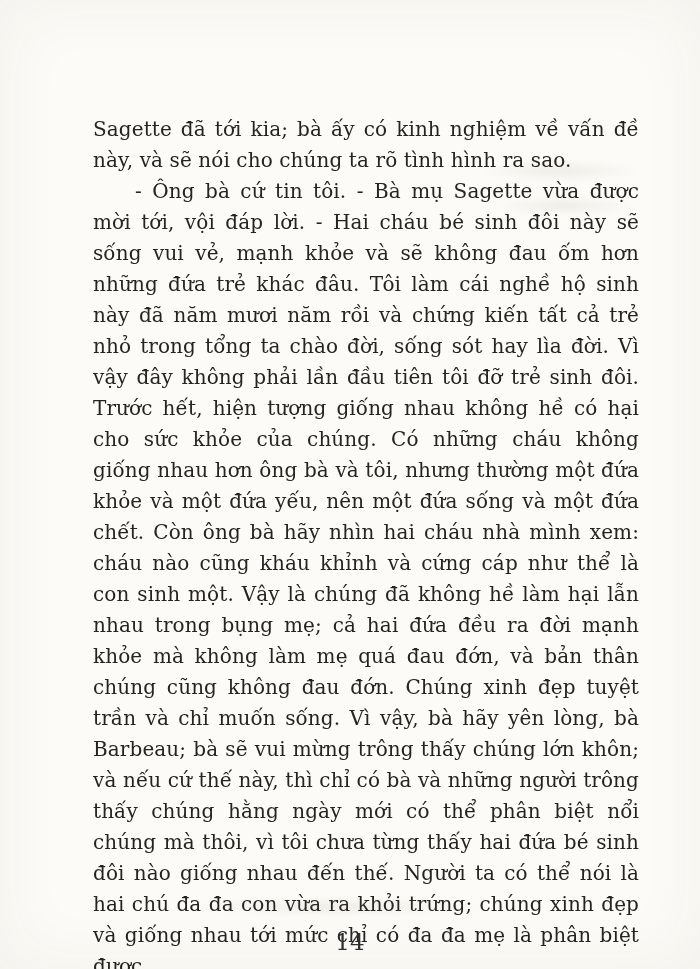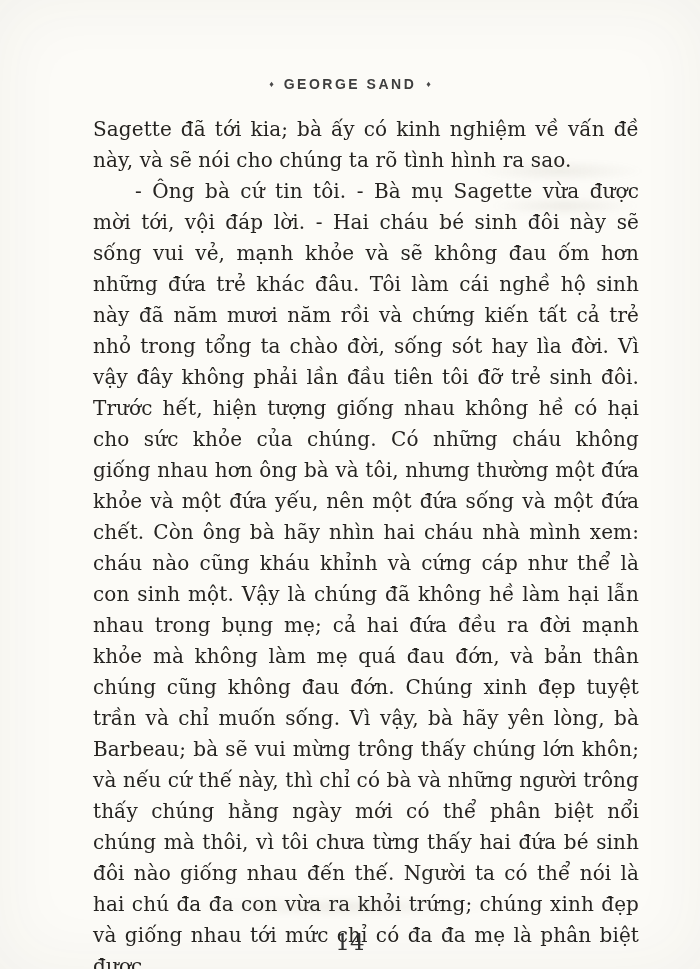--- a/index.html
+++ b/index.html
@@ -75,23 +75,20 @@
     font-size: 23px;
     color: #2f2f2f;
     font-family: "DejaVu Serif", "Liberation Serif", serif;
   }
 </style>
 </head>
 <body>
 
 <div class="page">
 
-  <div class="running-header">
-    <span class="bullet">♦</span><span>GEORGE SAND</span><span class="bullet">♦</span>
-  </div>
 
   <div class="body-text">
     <p>Sagette đã tới kia; bà ấy có kinh nghiệm về vấn đề này, và sẽ nói cho chúng ta rõ tình hình ra sao.</p>
     <p class="indent">- Ông bà cứ tin tôi. - Bà mụ Sagette vừa được mời tới, vội đáp lời. - Hai cháu bé sinh đôi này sẽ sống vui vẻ, mạnh khỏe và sẽ không đau ốm hơn những đứa trẻ khác đâu. Tôi làm cái nghề hộ sinh này đã năm mươi năm rồi và chứng kiến tất cả trẻ nhỏ trong tổng ta chào đời, sống sót hay lìa đời. Vì vậy đây không phải lần đầu tiên tôi đỡ trẻ sinh đôi. Trước hết, hiện tượng giống nhau không hề có hại cho sức khỏe của chúng. Có những cháu không giống nhau hơn ông bà và tôi, nhưng thường một đứa khỏe và một đứa yếu, nên một đứa sống và một đứa chết. Còn ông bà hãy nhìn hai cháu nhà mình xem: cháu nào cũng kháu khỉnh và cứng cáp như thể là con sinh một. Vậy là chúng đã không hề làm hại lẫn nhau trong bụng mẹ; cả hai đứa đều ra đời mạnh khỏe mà không làm mẹ quá đau đớn, và bản thân chúng cũng không đau đớn. Chúng xinh đẹp tuyệt trần và chỉ muốn sống. Vì vậy, bà hãy yên lòng, bà Barbeau; bà sẽ vui mừng trông thấy chúng lớn khôn; và nếu cứ thế này, thì chỉ có bà và những người trông thấy chúng hằng ngày mới có thể phân biệt nổi chúng mà thôi, vì tôi chưa từng thấy hai đứa bé sinh đôi nào giống nhau đến thế. Người ta có thể nói là hai chú đa đa con vừa ra khỏi trứng; chúng xinh đẹp và giống nhau tới mức chỉ có đa đa mẹ là phân biệt được.</p>
   </div>
 
   <div class="smudge s1"></div>
   <div class="smudge s2"></div>
   <div class="smudge s3"></div>
 

